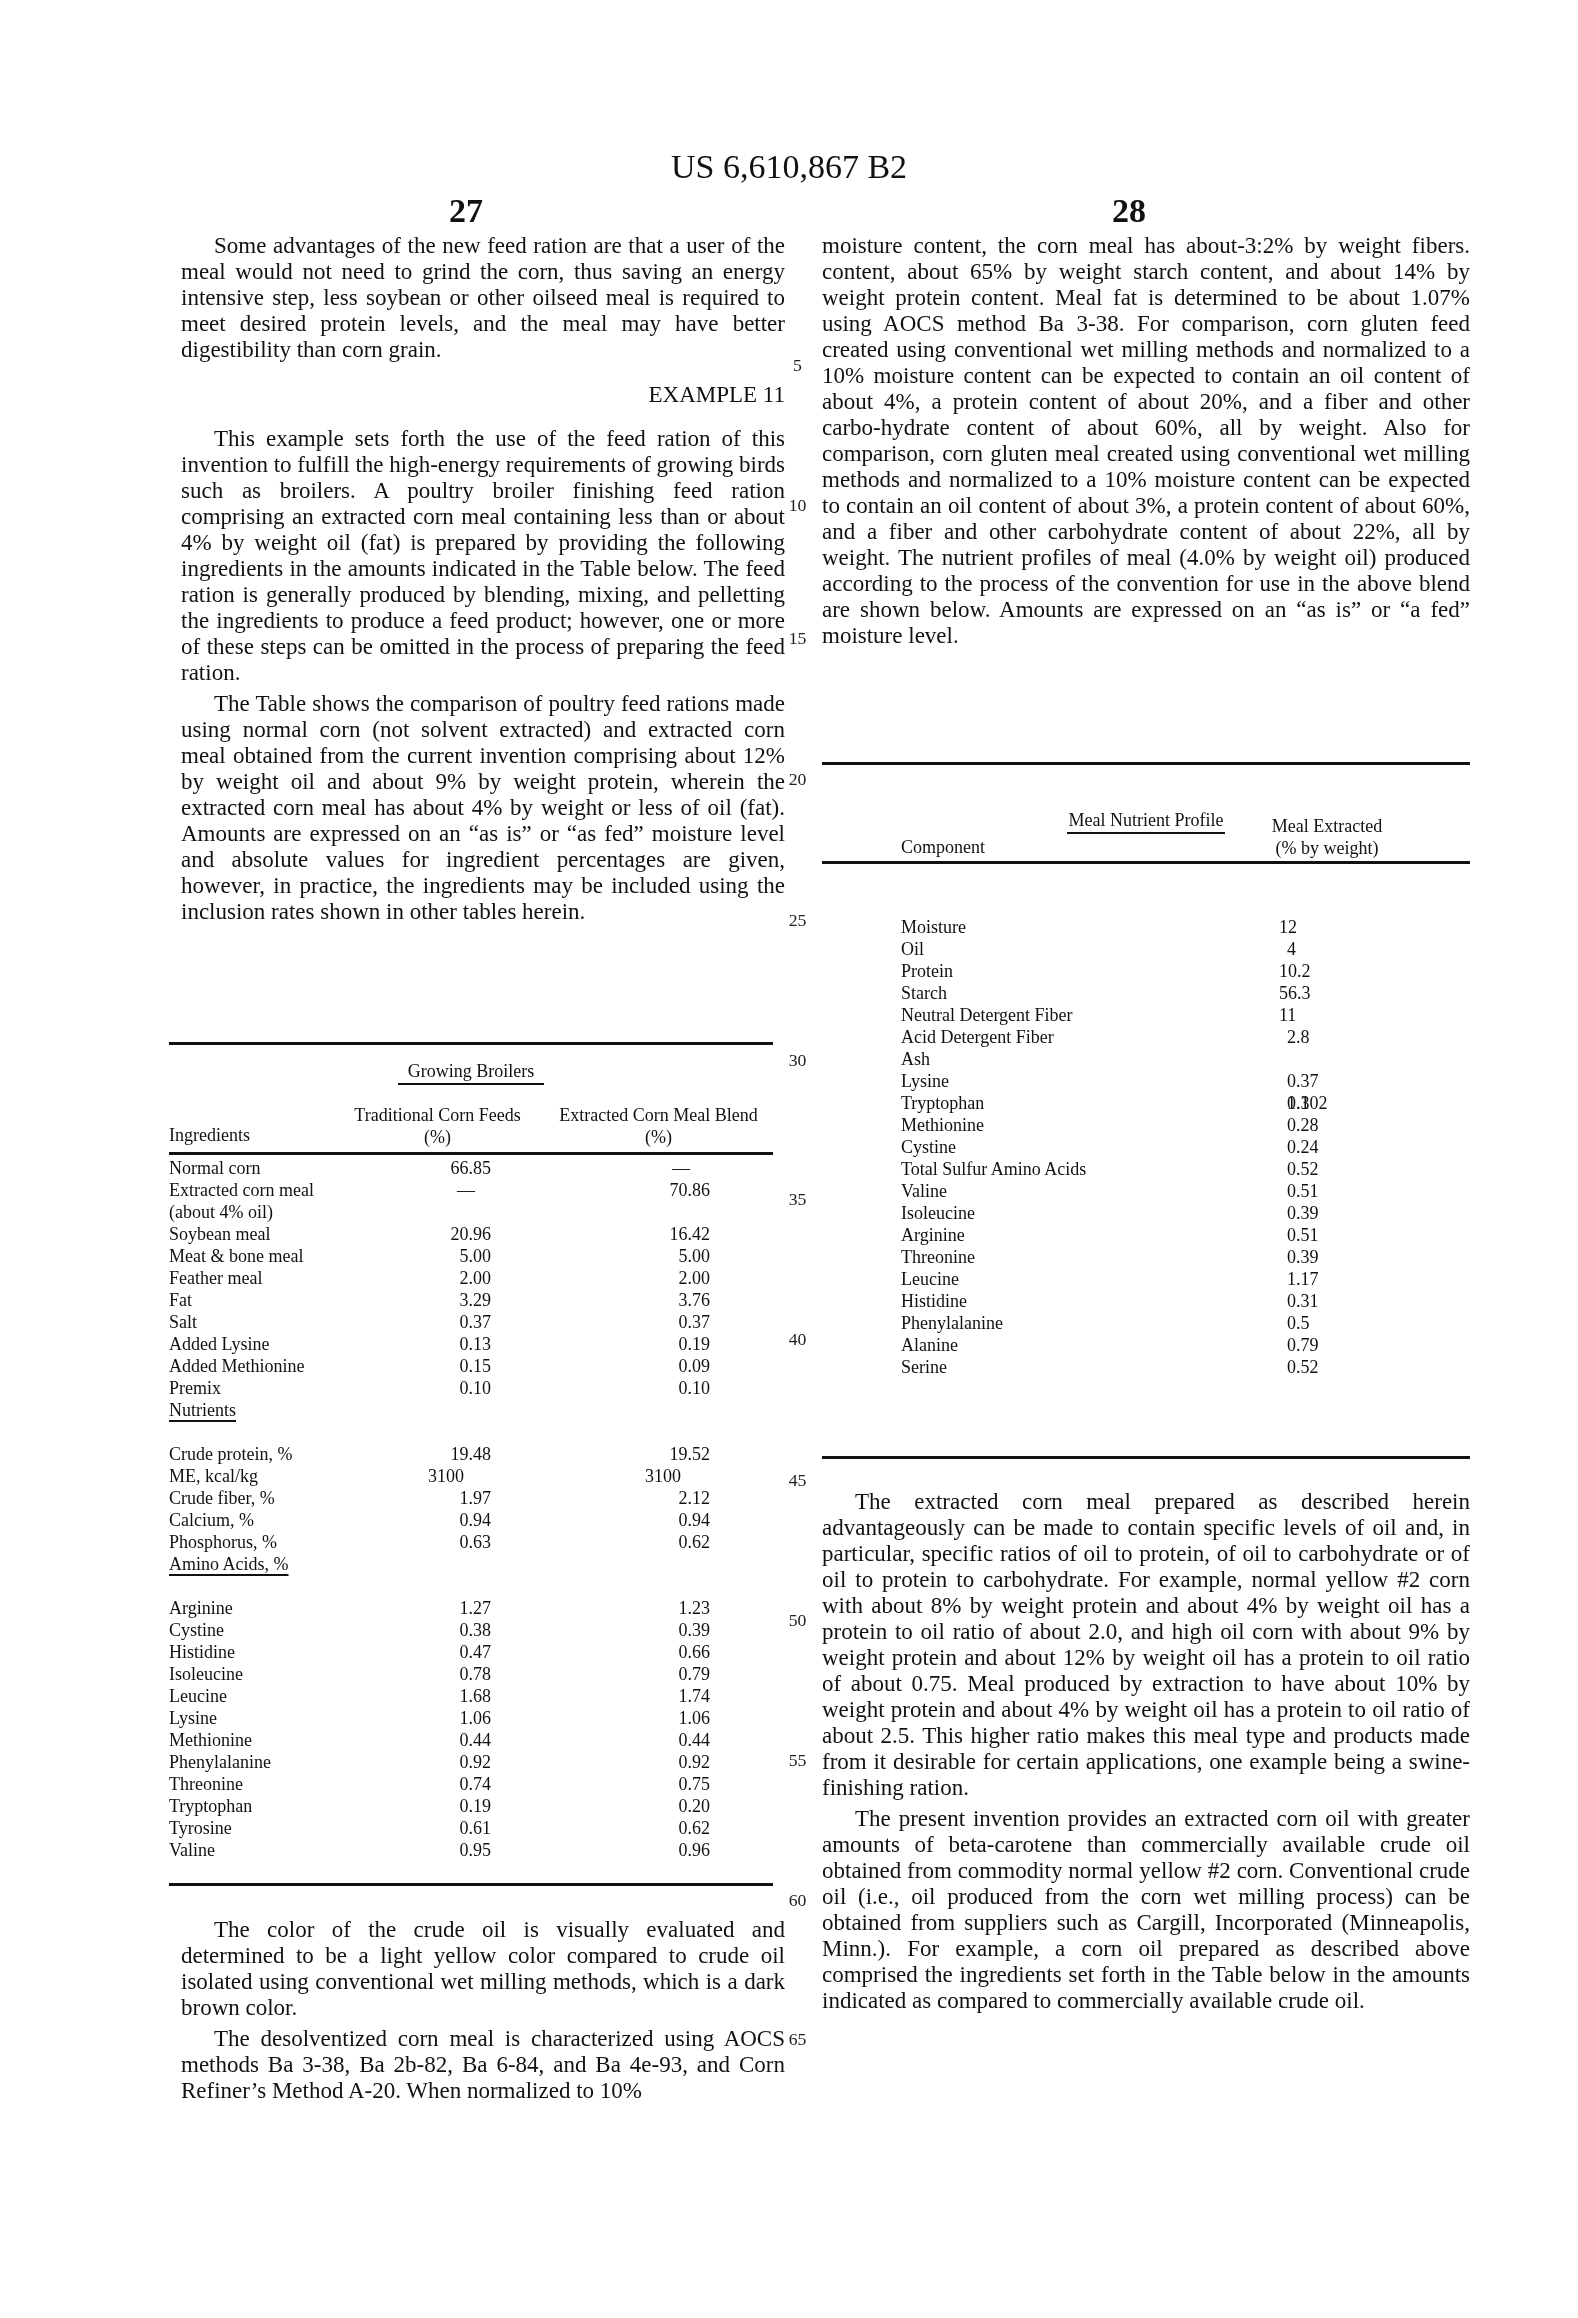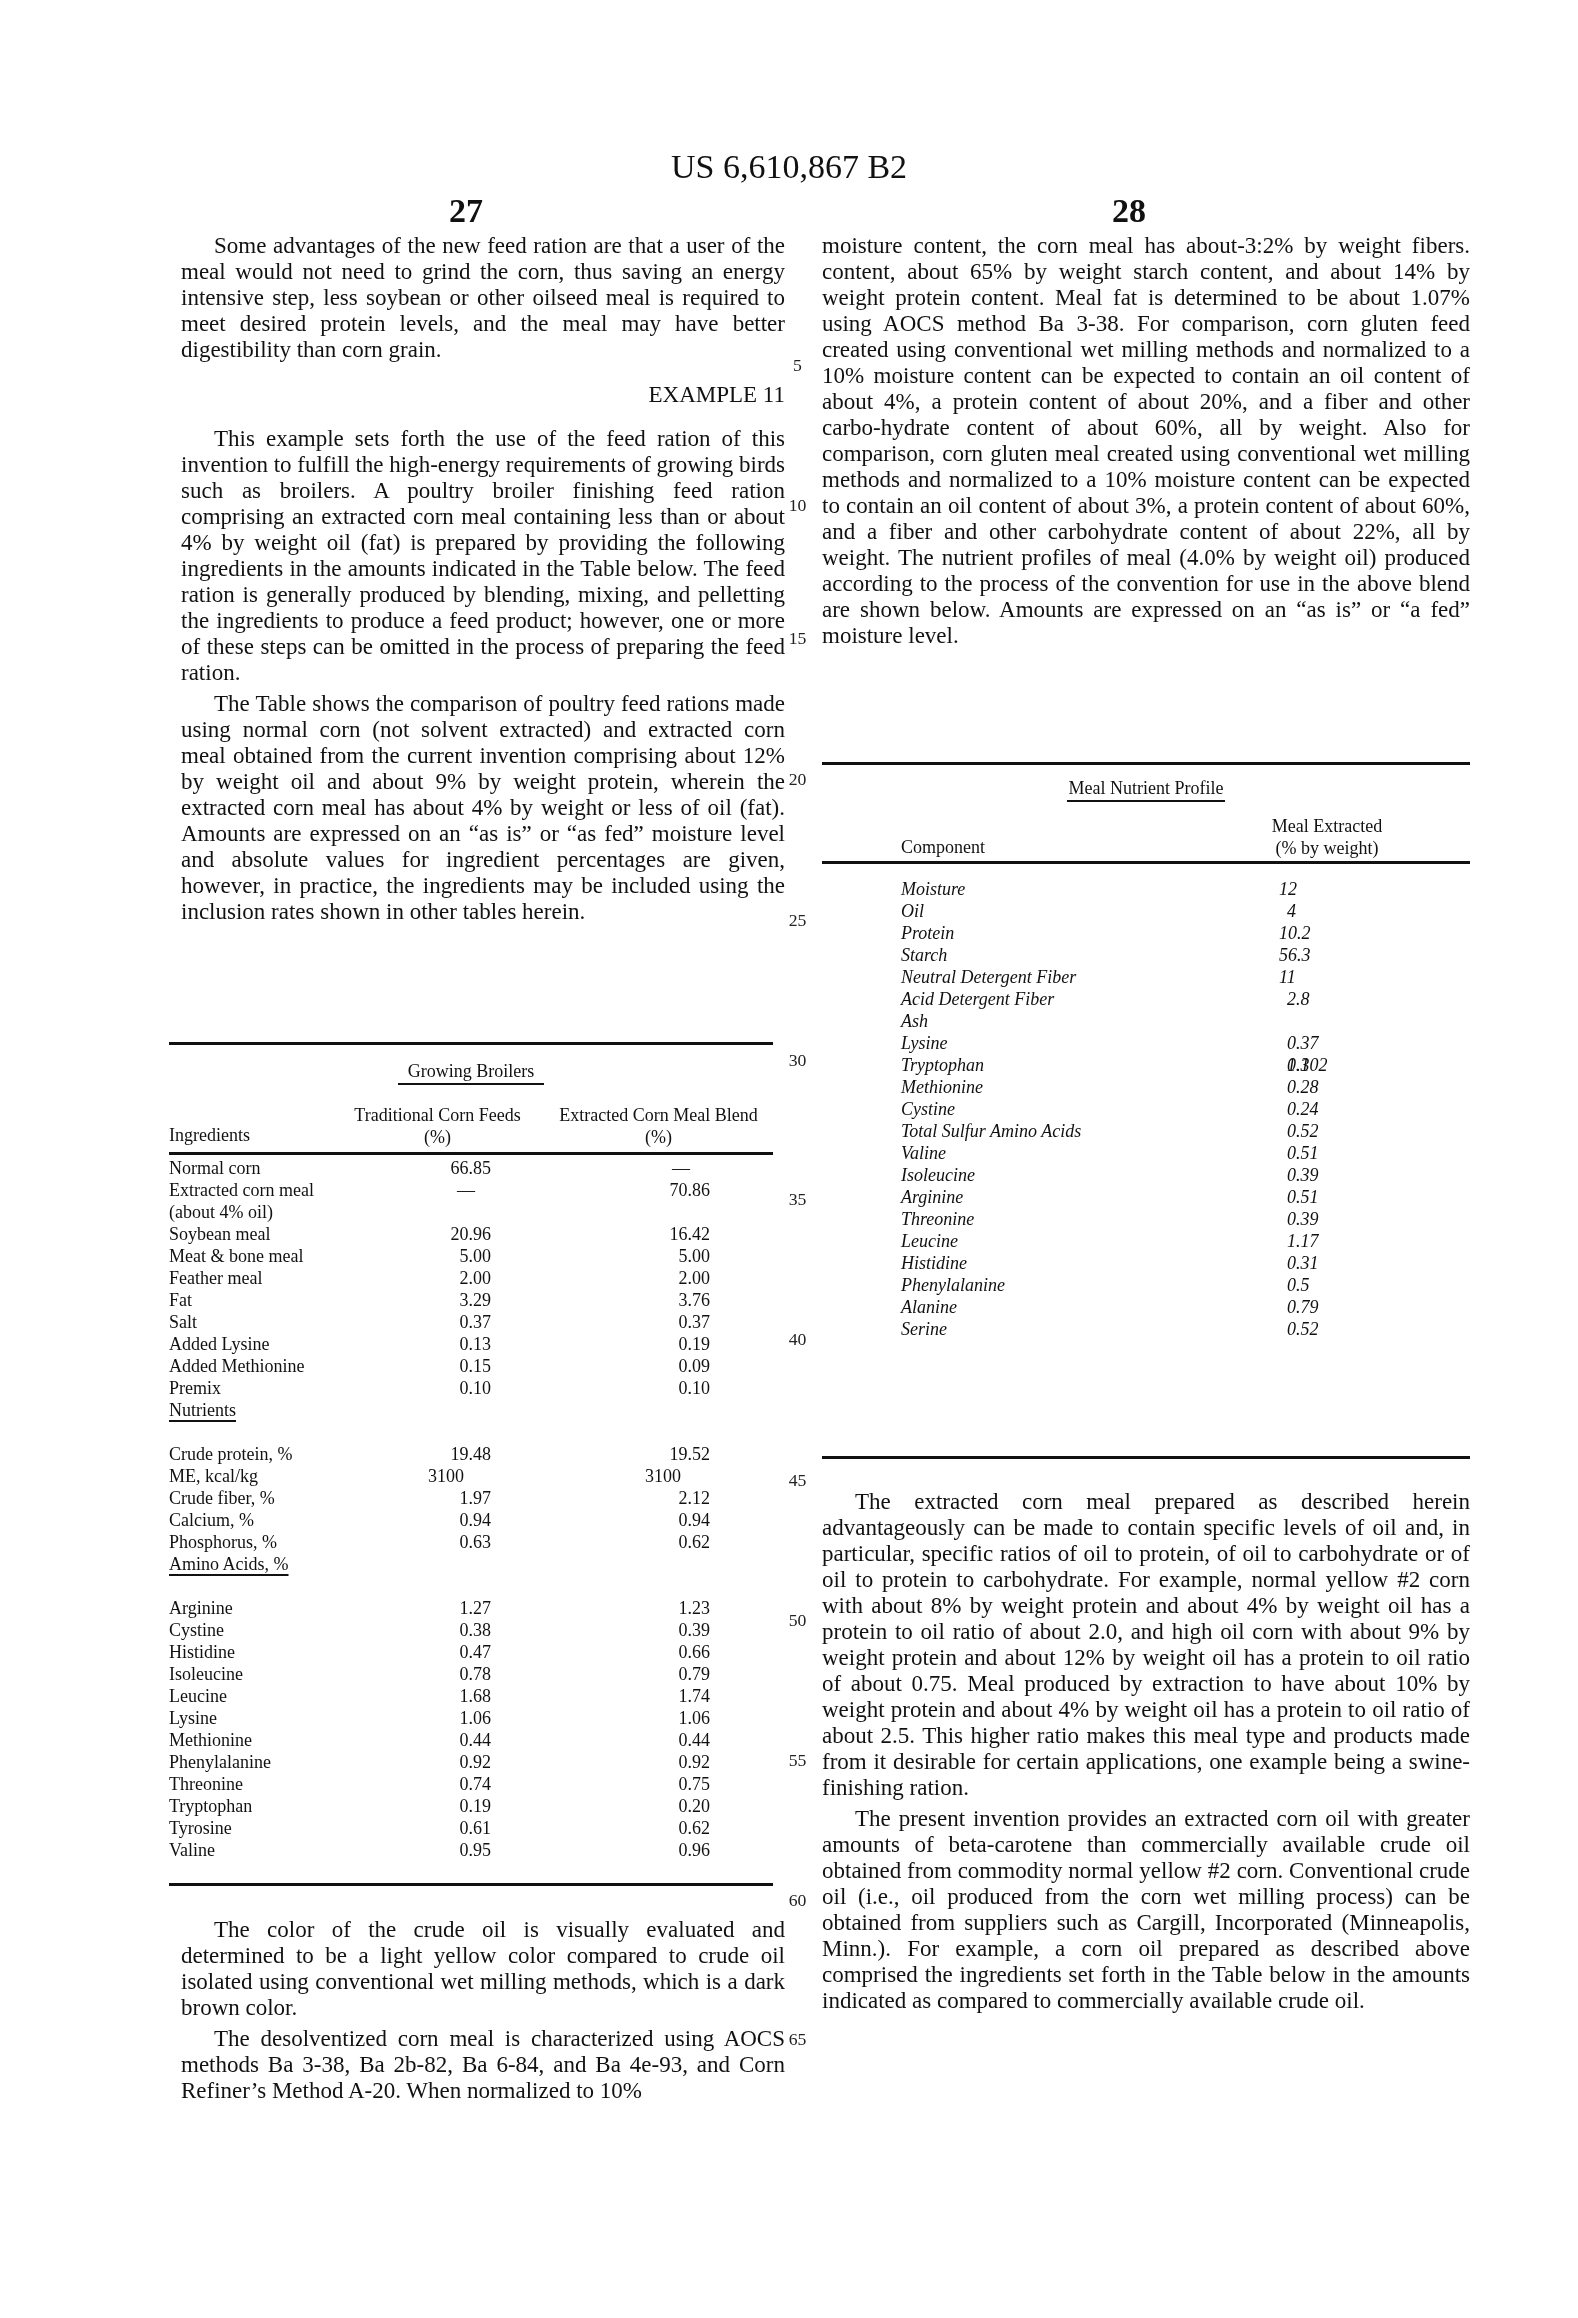--- a/index.html
+++ b/index.html
@@ -277,30 +277,30 @@
   <p>The color of the crude oil is visually evaluated and determined to be a light yellow color compared to crude oil isolated using conventional wet milling methods, which is a dark brown color.</p>
   <p>The desolventized corn meal is characterized using AOCS methods Ba 3-38, Ba 2b-82, Ba 6-84, and Ba 4e-93, and Corn Refiner’s Method A-20. When normalized to 10%</p>
 </div>
 
 <div class="col col-right" style="top:233px;">
   <p class="noindent">moisture content, the corn meal has about-3:2% by weight fibers. content, about 65% by weight starch content, and about 14% by weight protein content. Meal fat is determined to be about 1.07% using AOCS method Ba 3-38. For comparison, corn gluten feed created using conventional wet milling methods and normalized to a 10% moisture content can be expected to contain an oil content of about 4%, a protein content of about 20%, and a fiber and other carbo-hydrate content of about 60%, all by weight. Also for comparison, corn gluten meal created using conventional wet milling methods and normalized to a 10% moisture content can be expected to contain an oil content of about 3%, a protein content of about 60%, and a fiber and other carbohydrate content of about 22%, all by weight. The nutrient profiles of meal (4.0% by weight oil) produced according to the process of the convention for use in the above blend are shown below. Amounts are expressed on an “as is” or “a fed” moisture level.</p>
 </div>
 
 <div class="rule" style="left:822px; width:648px; top:762px;"></div>
 <div class="caption" style="left:822px; width:648px; top:778px;">
-  <span style="border-bottom-width:2px; padding:0 1.4px 1.4px 1.4px;">Meal Nutrient Profile</span>
+  <span style="border-bottom-width:2px; padding:0 1.4px 1.4px 1.4px;margin-top:32px;">Meal Nutrient Profile</span>
 </div>
 <div class="hdr" style="left:1225px; width:204px; top:815px;">
   <div>Meal Extracted</div>
   <div>(% by weight)</div>
 </div>
 <div class="abs" style="left:901px; top:837px; font-size:18px;">Component</div>
 <div class="rule" style="left:822px; width:648px; top:861px;"></div>
 
-<div class="tbl" id="nutrient-body" style="left:901px; top:878px; width:544px; line-height:22px;font-style:italic;">
+<div class="tbl" id="nutrient-body" style="left:901px; top:916px; width:544px; line-height:22px;">
     <div class="row" style="height: 22px;">
       <span class="lbl">
         <div>Moisture</div>
       </span>
       <span class="v1" style="text-align: left; left: 378px;">12</span>
     </div>
     <div class="row" style="height: 22px;">
       <span class="lbl">
         <div>Oil</div>
       </span>

